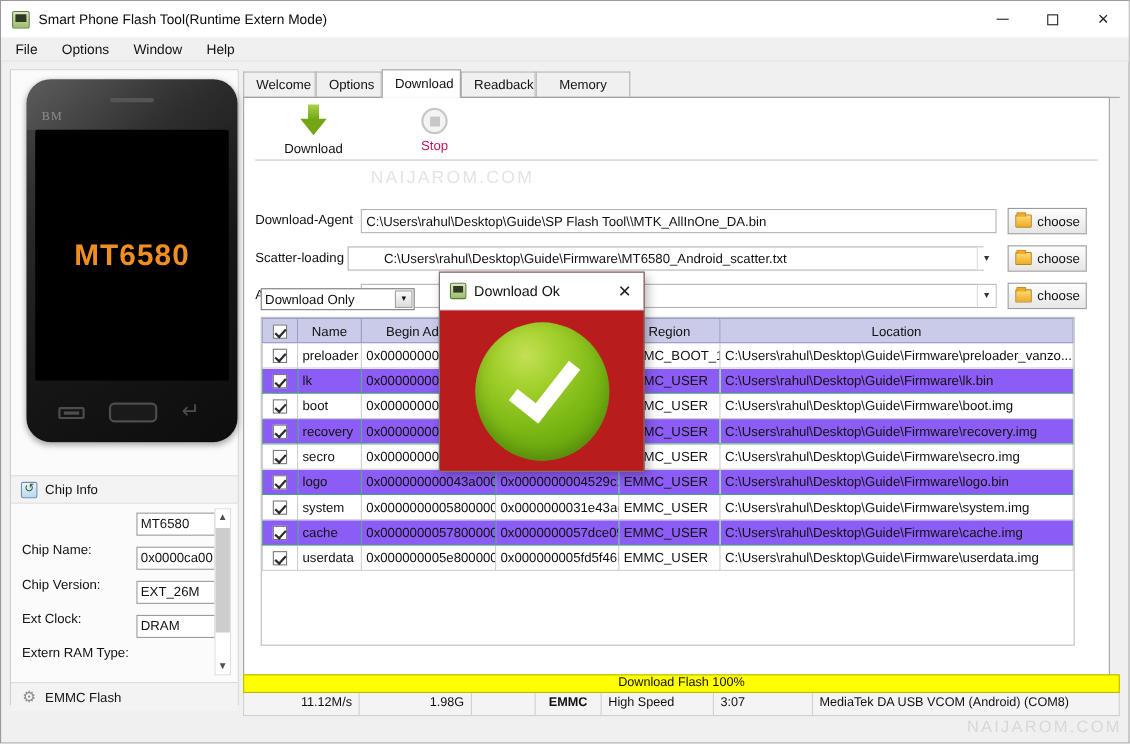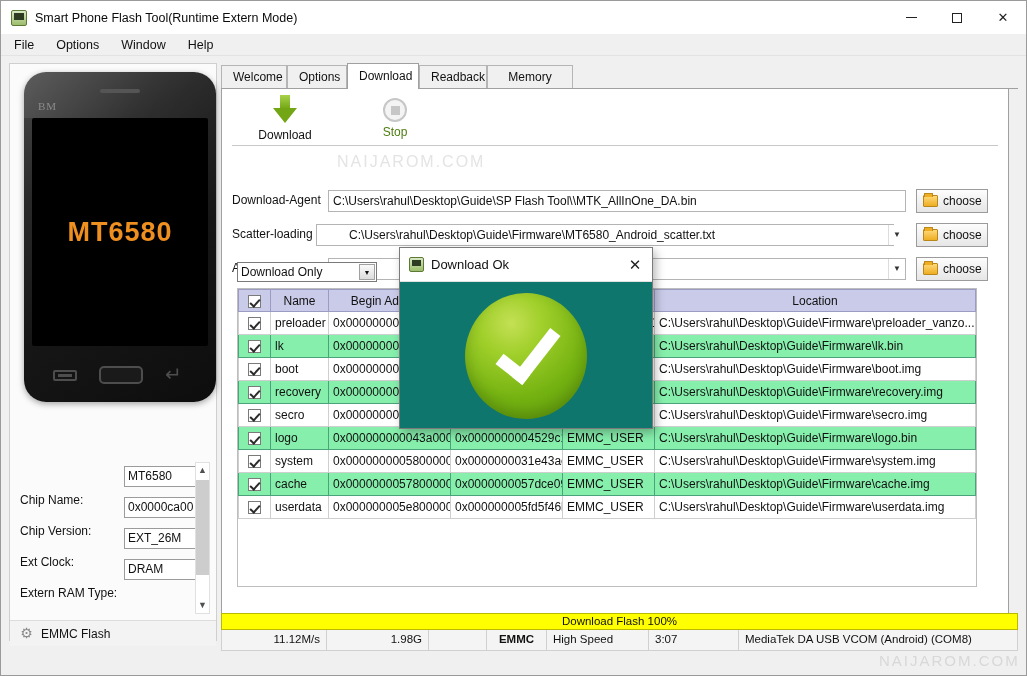--- a/index.html
+++ b/index.html
@@ -166,21 +166,21 @@
     position: absolute; left: 0; top: 25px; width: 788px; height: 553px;
     background: #fff; border: 1px solid #a0a0a0;
   }
 
   .toolbar { position: absolute; left: 0; top: 0; width: 786px; height: 56px; }
   .tool-btn {
     position: absolute; top: 6px; width: 78px; text-align: center;
   }
   .tool-label { font-size: 12px; margin-top: 3px; }
   .tool-label.enabled { color: #111; }
-  .tool-label.disabled { color: #4d7c0f; }
+  .tool-label.disabled { color: #be185d; }
   .arrow-down {
     width: 26px; height: 30px; margin: 0 auto; position: relative;
   }
   .arrow-down:before {
     content:""; position:absolute; left: 8px; top: 0; width: 10px; height: 14px;
     background: linear-gradient(#a8d24a,#72a614);
   }
   .arrow-down:after {
     content:""; position:absolute; left: 1px; top: 13px;
     border-left: 12px solid transparent; border-right: 12px solid transparent;
@@ -242,39 +242,39 @@
   }
   table.parts { border-collapse: collapse; width: 738px; table-layout: fixed; }
   table.parts th {
     background: #c9cbe8; border: 1px solid #9a9cc4; height: 22px;
     font-size: 12px; font-weight: normal; color: #111;
   }
   table.parts td {
     border: 1px solid #cfcfcf; height: 23px; font-size: 12px; color: #111;
     padding: 0 4px; white-space: nowrap; overflow: hidden;
   }
-  tr.alt td { background: #86efac; border-color: #4aa37b; }
+  tr.alt td { background: #8b5cf6; border-color: #4aa37b; }
   .cb {
     width: 13px; height: 13px; border: 1px solid #7a7a7a; background: #fff;
     display: inline-block; position: relative; vertical-align: middle;
   }
   .cb:after {
     content:""; position:absolute; left: 3px; top: 1px; width: 4px; height: 8px;
     border: solid #2b2b2b; border-width: 0 2px 2px 0; transform: rotate(42deg);
   }
   .col-cb { width: 32px; text-align: center; }
   .col-name { width: 58px; }
   .col-begin { width: 122px; }
   .col-end { width: 112px; }
   .col-region { width: 92px; }
 
   
   .dialog {
-    position: absolute; left: 398px; top: 246px; width: 254px; height: 182px;
-    background: #0f766e; border: 1px solid #7a7a7a;
+    position: absolute; left: 398px; top: 246px; width: 187px; height: 182px;
+    background: #b91c1c; border: 1px solid #7a7a7a;
     box-shadow: 3px 4px 9px rgba(0,0,0,0.28);
     z-index: 50;
   }
   .dialog-title {
     height: 34px; background: #fff; display: flex; align-items: center;
     border-bottom: 1px solid #e2e2e2;
   }
   .dlg-icon {
     width: 15px; height: 15px; margin: 0 7px 0 9px;
     background: linear-gradient(#d9e8c6,#9dbd6b);
@@ -367,20 +367,24 @@
           <span class="phone-screen-text">MT6580</span>
         </div>
         <div class="phone-nav">
           <div class="nav-menu"></div>
           <div class="nav-home"></div>
           <div class="nav-back">↵</div>
         </div>
       </div>
     </div>
 
+    <div class="section-header chipinfo-header">
+      <span class="sec-icon icon-chip"></span>
+      <span>Chip Info</span>
+    </div>
 
     <div class="chipinfo-body">
       <div class="chip-row">
         <span class="chip-label">Chip Name:</span>
         <span class="chip-input">MT6580</span>
       </div>
       <div class="chip-row">
         <span class="chip-label">Chip Version:</span>
         <span class="chip-input">0x0000ca00</span>
       </div>

